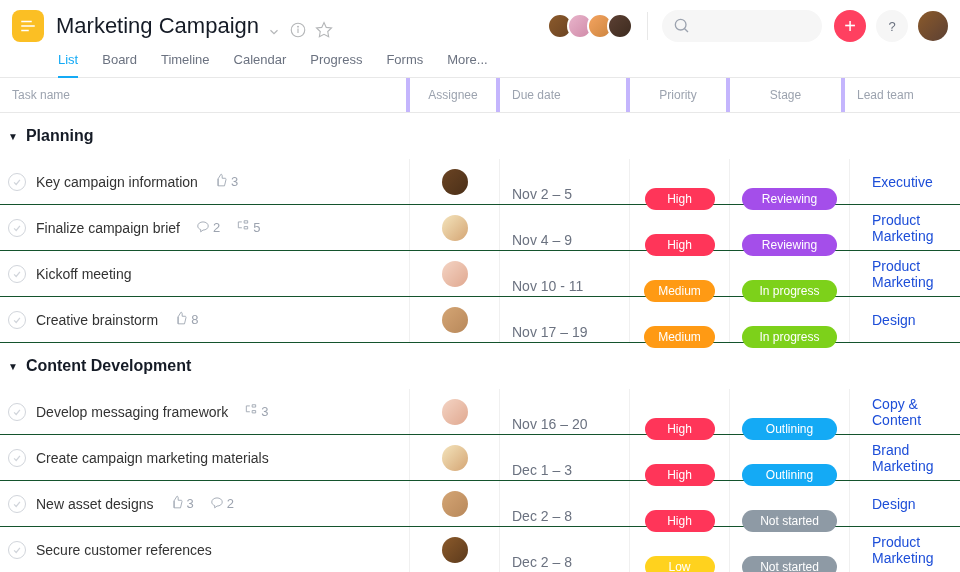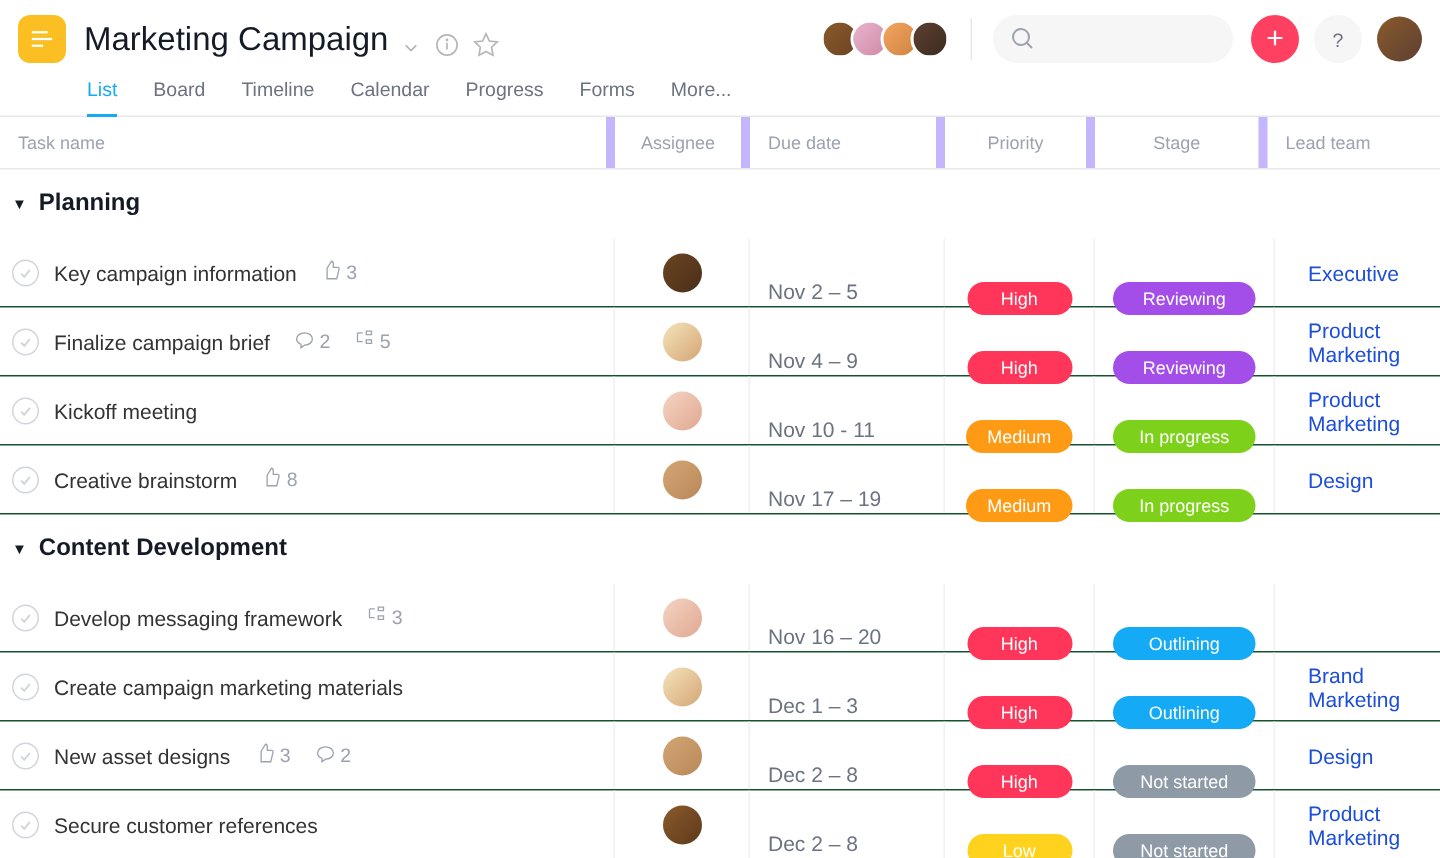--- a/index.html
+++ b/index.html
@@ -22,21 +22,21 @@
 .add-btn { width: 32px; height: 32px; border-radius: 50%; background: #ff4060; color: #fff; display: flex; align-items: center; justify-content: center; font-size: 20px; font-weight: 300; margin-right: 10px; cursor:pointer; }
 .help-btn { width: 32px; height: 32px; border-radius: 50%; background: #f6f6f6; color: #6b7280; display: flex; align-items: center; justify-content: center; margin-right: 10px; cursor:pointer; }
 .user-avatar { width: 30px; height: 30px; border-radius: 50%; background: linear-gradient(135deg,#8b5a2b,#5c4033); }
 
 .tabs { display: flex; gap: 24px; padding: 6px 58px 0 58px; border-bottom: 1px solid #e8e8e8; margin-top: -2px; }
 .tab { padding: 6px 0 10px 0; color: #6b7280; cursor: pointer; position: relative; }
 .tab.active { color: #14aaf5; }
 .tab.active::after { content:''; position:absolute; bottom:-1px; left:0; right:0; height:2px; background:#14aaf5; }
 
 .table-header { display:flex; border-bottom:1px solid #e8e8e8; color:#9ca3af; font-size:12px; }
-.table-header > div { padding: 10px 12px; border-right:6px solid #c4b5fd; }
+.table-header > div { padding: 10px 12px; border-right:4px solid #c4b5fd; }
 .col-task { flex: 0 0 410px; }
 .col-assignee { flex: 0 0 90px; text-align:center; }
 .col-due { flex: 0 0 130px; }
 .col-priority { flex: 0 0 100px; text-align:center; }
 .col-stage { flex: 0 0 115px; text-align:center; }
 .col-team { flex: 1; border-right:none !important; }
 
 .section-header { display:flex; align-items:center; gap:8px; padding:14px 8px; font-weight:600; font-size:16px; color:#151b26; }
 .section-header .caret { font-size:10px; }
 
@@ -268,20 +268,23 @@
       </div>
       <div class="col-due">
         <span class="due-text">Nov 16 – 20</span>
       </div>
       <div class="col-priority" style="justify-content: center;">
         <span class="pill" style="background:#ff3559">High</span>
       </div>
       <div class="col-stage" style="justify-content: center;">
         <span class="pill pill-wide" style="background:#14aaf5">Outlining</span>
       </div>
+      <div class="col-team">
+        <span class="team-text">Copy &amp; Content</span>
+      </div>
     </div>
     <div class="task-row">
       <div class="col-task task-name-cell">
         <span class="check-circle">
           <svg viewBox="0 0 24 24">
             <polyline points="5 13 10 18 19 7" fill="none" stroke="#d1d5db" stroke-width="3"></polyline>
           </svg>
         </span>
         <span class="task-name">Create campaign marketing materials</span>
       </div>

